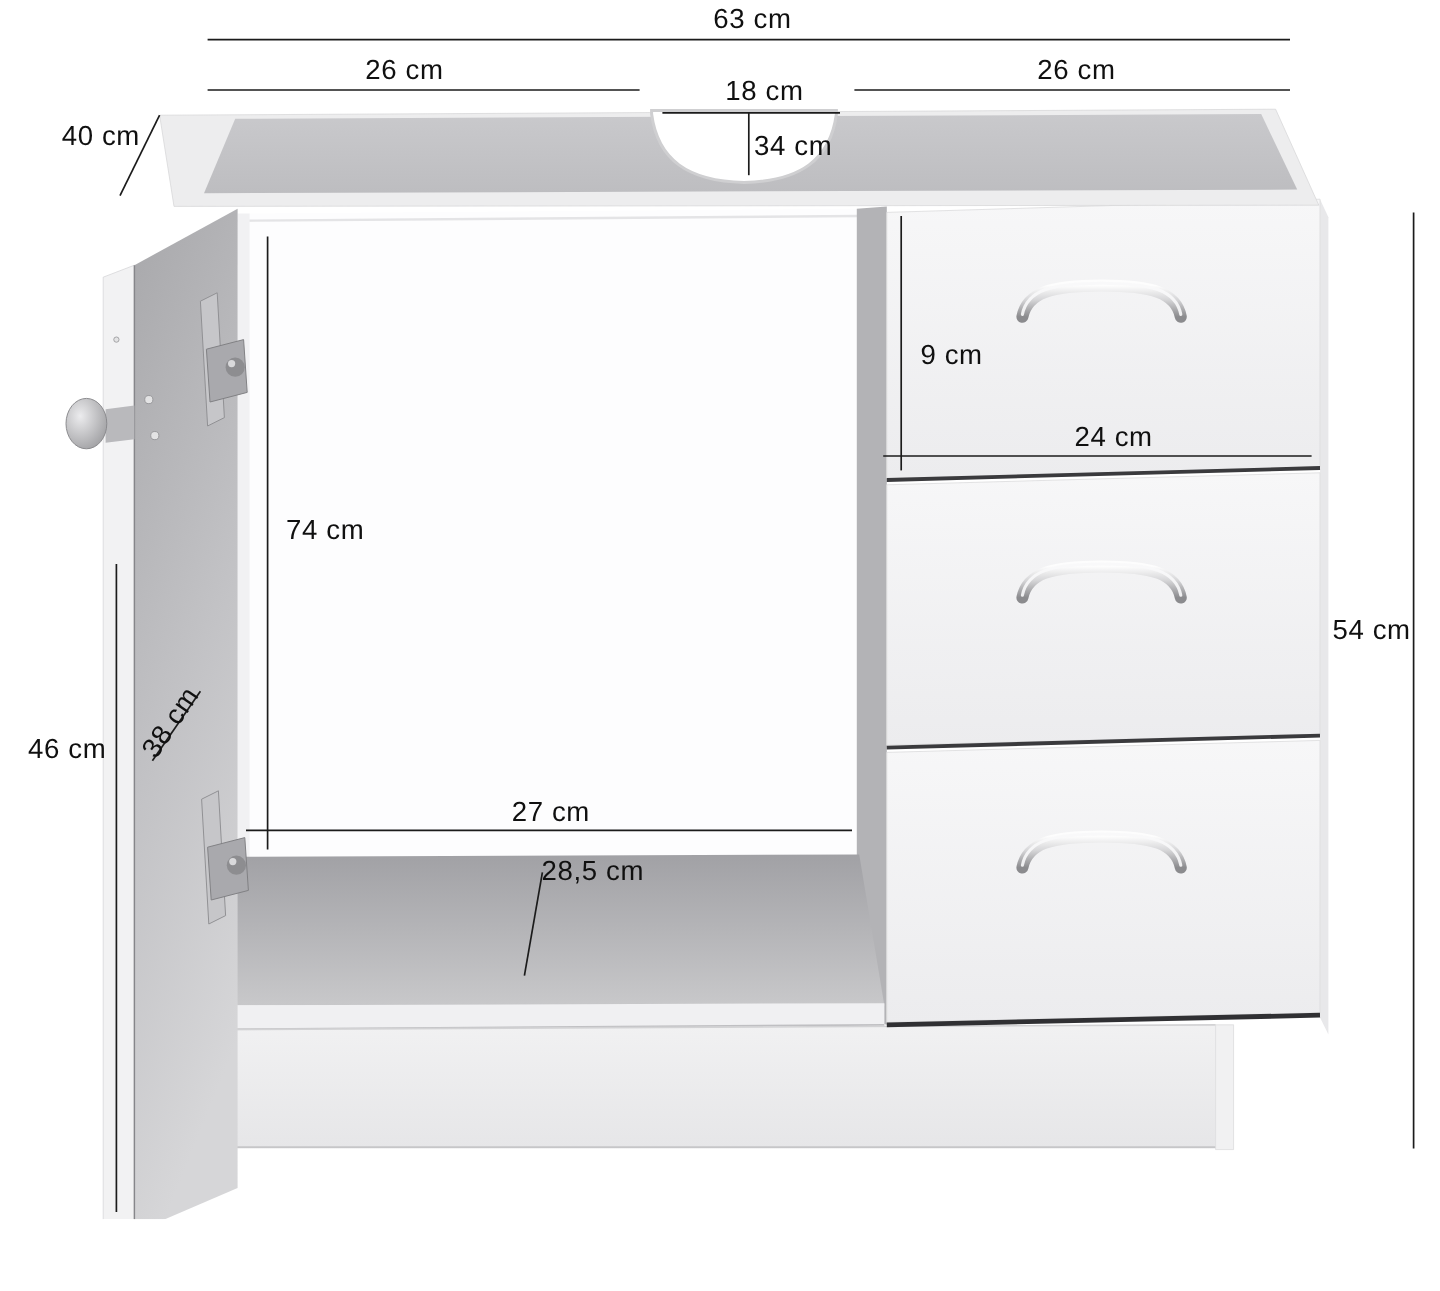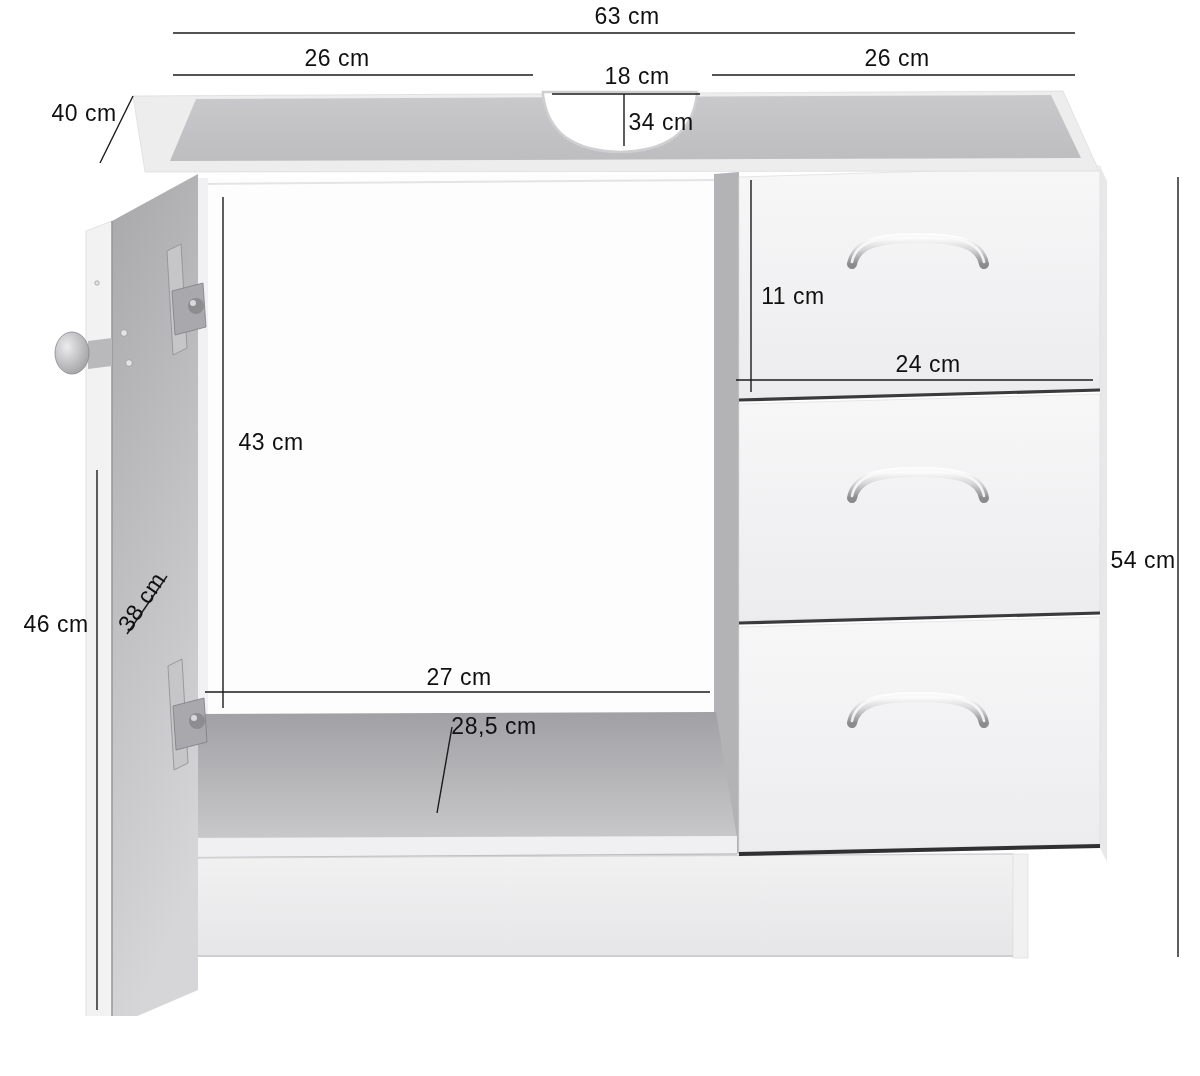--- a/index.html
+++ b/index.html
@@ -158,22 +158,22 @@
       <line class="dim-line" x1="1178" y1="177" x2="1178" y2="957"></line>
     </g>
   </svg>
 
   <div class="dim-label" style="left:627px;top:16px">63 cm</div>
   <div class="dim-label" style="left:337px;top:58px">26 cm</div>
   <div class="dim-label" style="left:637px;top:76px">18 cm</div>
   <div class="dim-label" style="left:897px;top:58px">26 cm</div>
   <div class="dim-label" style="left:84px;top:113px">40 cm</div>
   <div class="dim-label" style="left:661px;top:122px">34 cm</div>
-  <div class="dim-label" style="left:793px;top:296px">11 cm</div>
+  <div class="dim-label" style="left:793px;top:296px">9 cm</div>
   <div class="dim-label" style="left:928px;top:364px">24 cm</div>
-  <div class="dim-label" style="left:271px;top:442px">43 cm</div>
+  <div class="dim-label" style="left:271px;top:442px">74 cm</div>
   <div class="dim-label rot" style="left:142px;top:602px">38 cm</div>
   <div class="dim-label" style="left:56px;top:624px">46 cm</div>
   <div class="dim-label" style="left:459px;top:677px">27 cm</div>
   <div class="dim-label" style="left:494px;top:726px">28,5 cm</div>
-  <div class="dim-label" style="left:1143px;top:560px">54 cm</div>
+  <div class="dim-label" style="left:1143px;top:525px">54 cm</div>
 
 </div>
 
 </body></html>

